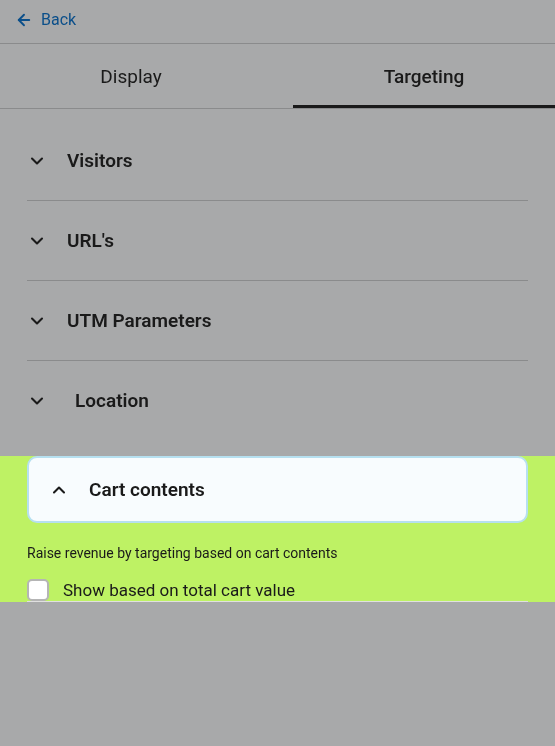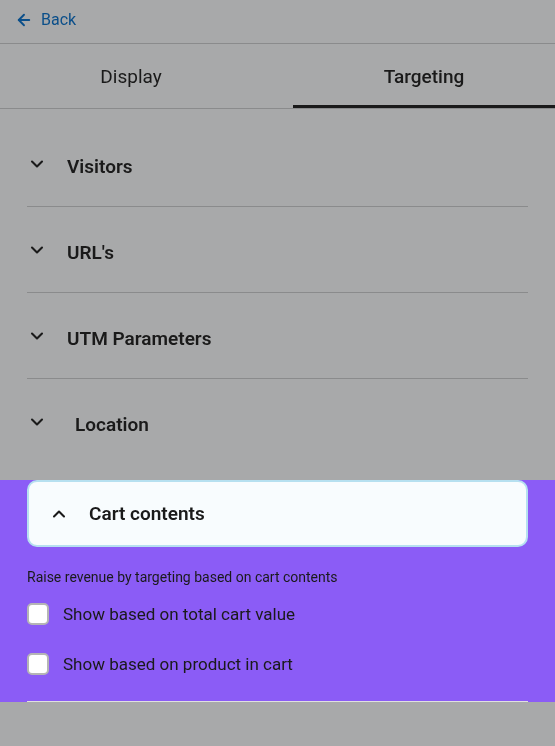--- a/index.html
+++ b/index.html
@@ -82,24 +82,23 @@
     }
     .accordion-item .chevron {
       width: 20px;
       height: 20px;
       flex-shrink: 0;
     }
     .accordion-item .label {
       font-size: 19px;
       font-weight: 600;
       color: #1a1a1a;
-      margin-top: 6px;
     }
     .expanded-panel {
-      background: #8b5cf6;
+      background: #bef264;
       margin-top: 8px;
       padding: 0 27px 0 27px;
     }
     .expanded-header {
       border: 2px solid #b6e0f0;
       border-radius: 10px;
       background: #f8fcfe;
       padding: 20px 20px;
       display: flex;
       align-items: center;
@@ -117,23 +116,22 @@
       font-weight: 600;
       color: #1a1a1a;
     }
     .description {
       font-size: 14px;
       color: #1a1a1a;
       padding: 22px 0 18px 0;
     }
     .options {
       display: flex;
-      flex-direction: column;
+      flex-direction: row;
       gap: 28px;
-      padding-bottom: 26px;
       border-bottom: 1px solid #e0e0e0;
     }
     .option {
       display: flex;
       align-items: center;
       gap: 14px;
       cursor: pointer;
     }
     .checkbox {
       width: 22px;
@@ -211,20 +209,16 @@
       <span class="label">Cart contents</span>
     </div>
 
     <div class="description">Raise revenue by targeting based on cart contents</div>
 
     <div class="options">
       <div class="option">
         <div class="checkbox"></div>
         <span class="option-label">Show based on total cart value</span>
       </div>
-      <div class="option">
-        <div class="checkbox"></div>
-        <span class="option-label">Show based on product in cart</span>
-      </div>
     </div>
   </div>
 
 </div>
 
 </body></html>

